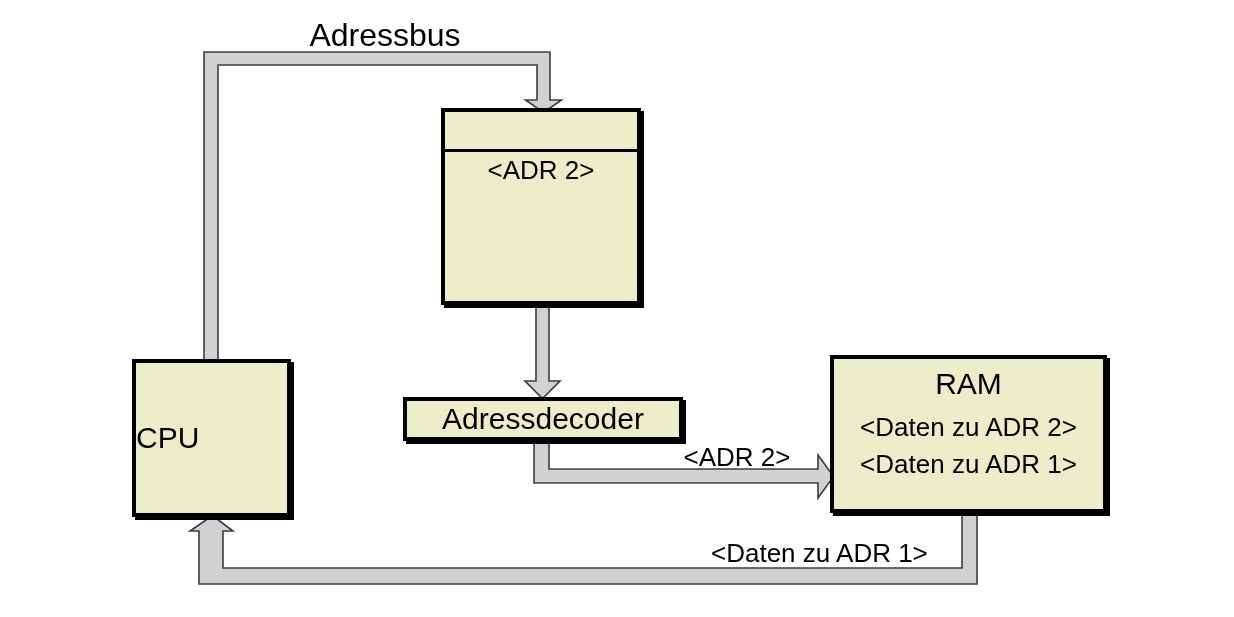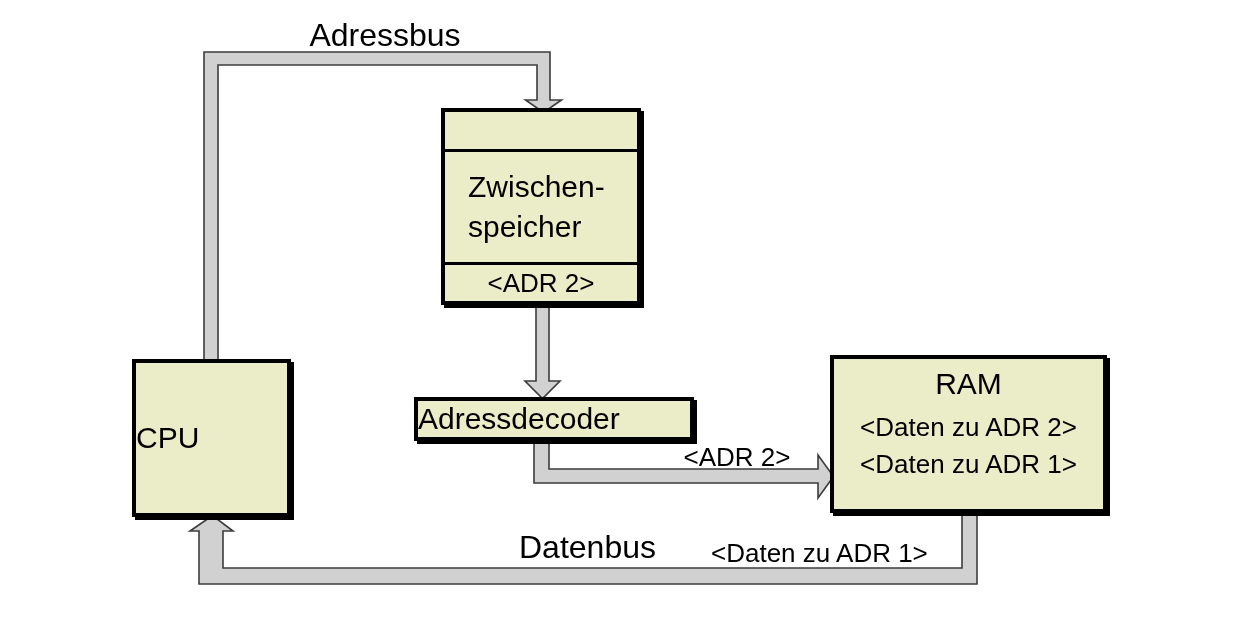--- a/index.html
+++ b/index.html
@@ -61,22 +61,22 @@
     padding-left:23px;
     font-size:30px;
     line-height:40px;
   }
   .buffer-slot-bottom{
     height:36px;
     display:flex;align-items:center;justify-content:center;
     font-size:26px;
   }
   .box-decoder{
-    left:414px;top:397px;width:280px;height:44px;
-    display:flex;align-items:center;justify-content:flex-start;
+    left:403px;top:397px;width:280px;height:44px;
+    display:flex;align-items:center;justify-content:center;
     font-size:30px;
   }
   .box-ram{
     left:830px;top:355px;width:277px;height:158px;
     display:flex;flex-direction:column;align-items:center;
     padding-top:8px;
   }
   .ram-title{
     font-size:30px;
     line-height:34px;
@@ -115,24 +115,20 @@
     <path d="M 204,362 L 204,52 L 550,52 L 550,100 L 561.5,100 L 543.5,112.5 L 525.5,100 L 537,100 L 537,65 L 218,65 L 218,362 Z"></path>
     <path d="M 536,301 L 536,381 L 525,381 L 542.5,398.5 L 560,381 L 549,381 L 549,301 Z"></path>
     <path d="M 534,437 L 534,483 L 818,483 L 818,498 L 833.5,476.5 L 818,455 L 818,469 L 549,469 L 549,437 Z"></path>
     <path d="M 962,513 L 962,568 L 223,568 L 223,531 L 233,531 L 212.5,515.5 L 190,531 L 199,531 L 199,584 L 977,584 L 977,513 Z"></path>
   </svg>
 
   <div class="float-label lbl-adressbus">Adressbus</div>
 
   <div class="box box-buffer">
     <div class="buffer-slot-top"></div>
-    <div class="buffer-mid">
-      <span>Zwischen-</span>
-      <span>speicher</span>
-    </div>
     <div class="buffer-slot-bottom">&lt;ADR 2&gt;</div>
   </div>
 
   <div class="box box-cpu">
     <span>CPU</span>
   </div>
 
   <div class="box box-decoder">
     <span>Adressdecoder</span>
   </div>
@@ -140,17 +136,16 @@
   <div class="float-label lbl-adr2">&lt;ADR 2&gt;</div>
 
   <div class="box box-ram">
     <div class="ram-title">RAM</div>
     <div class="ram-entries">
       <div>&lt;Daten zu ADR 2&gt;</div>
       <div>&lt;Daten zu ADR 1&gt;</div>
     </div>
   </div>
 
-  <div class="float-label lbl-datenbus">Datenbus</div>
 
   <div class="float-label lbl-daten-adr1">&lt;Daten zu ADR 1&gt;</div>
 
 </div>
 
 </body></html>

